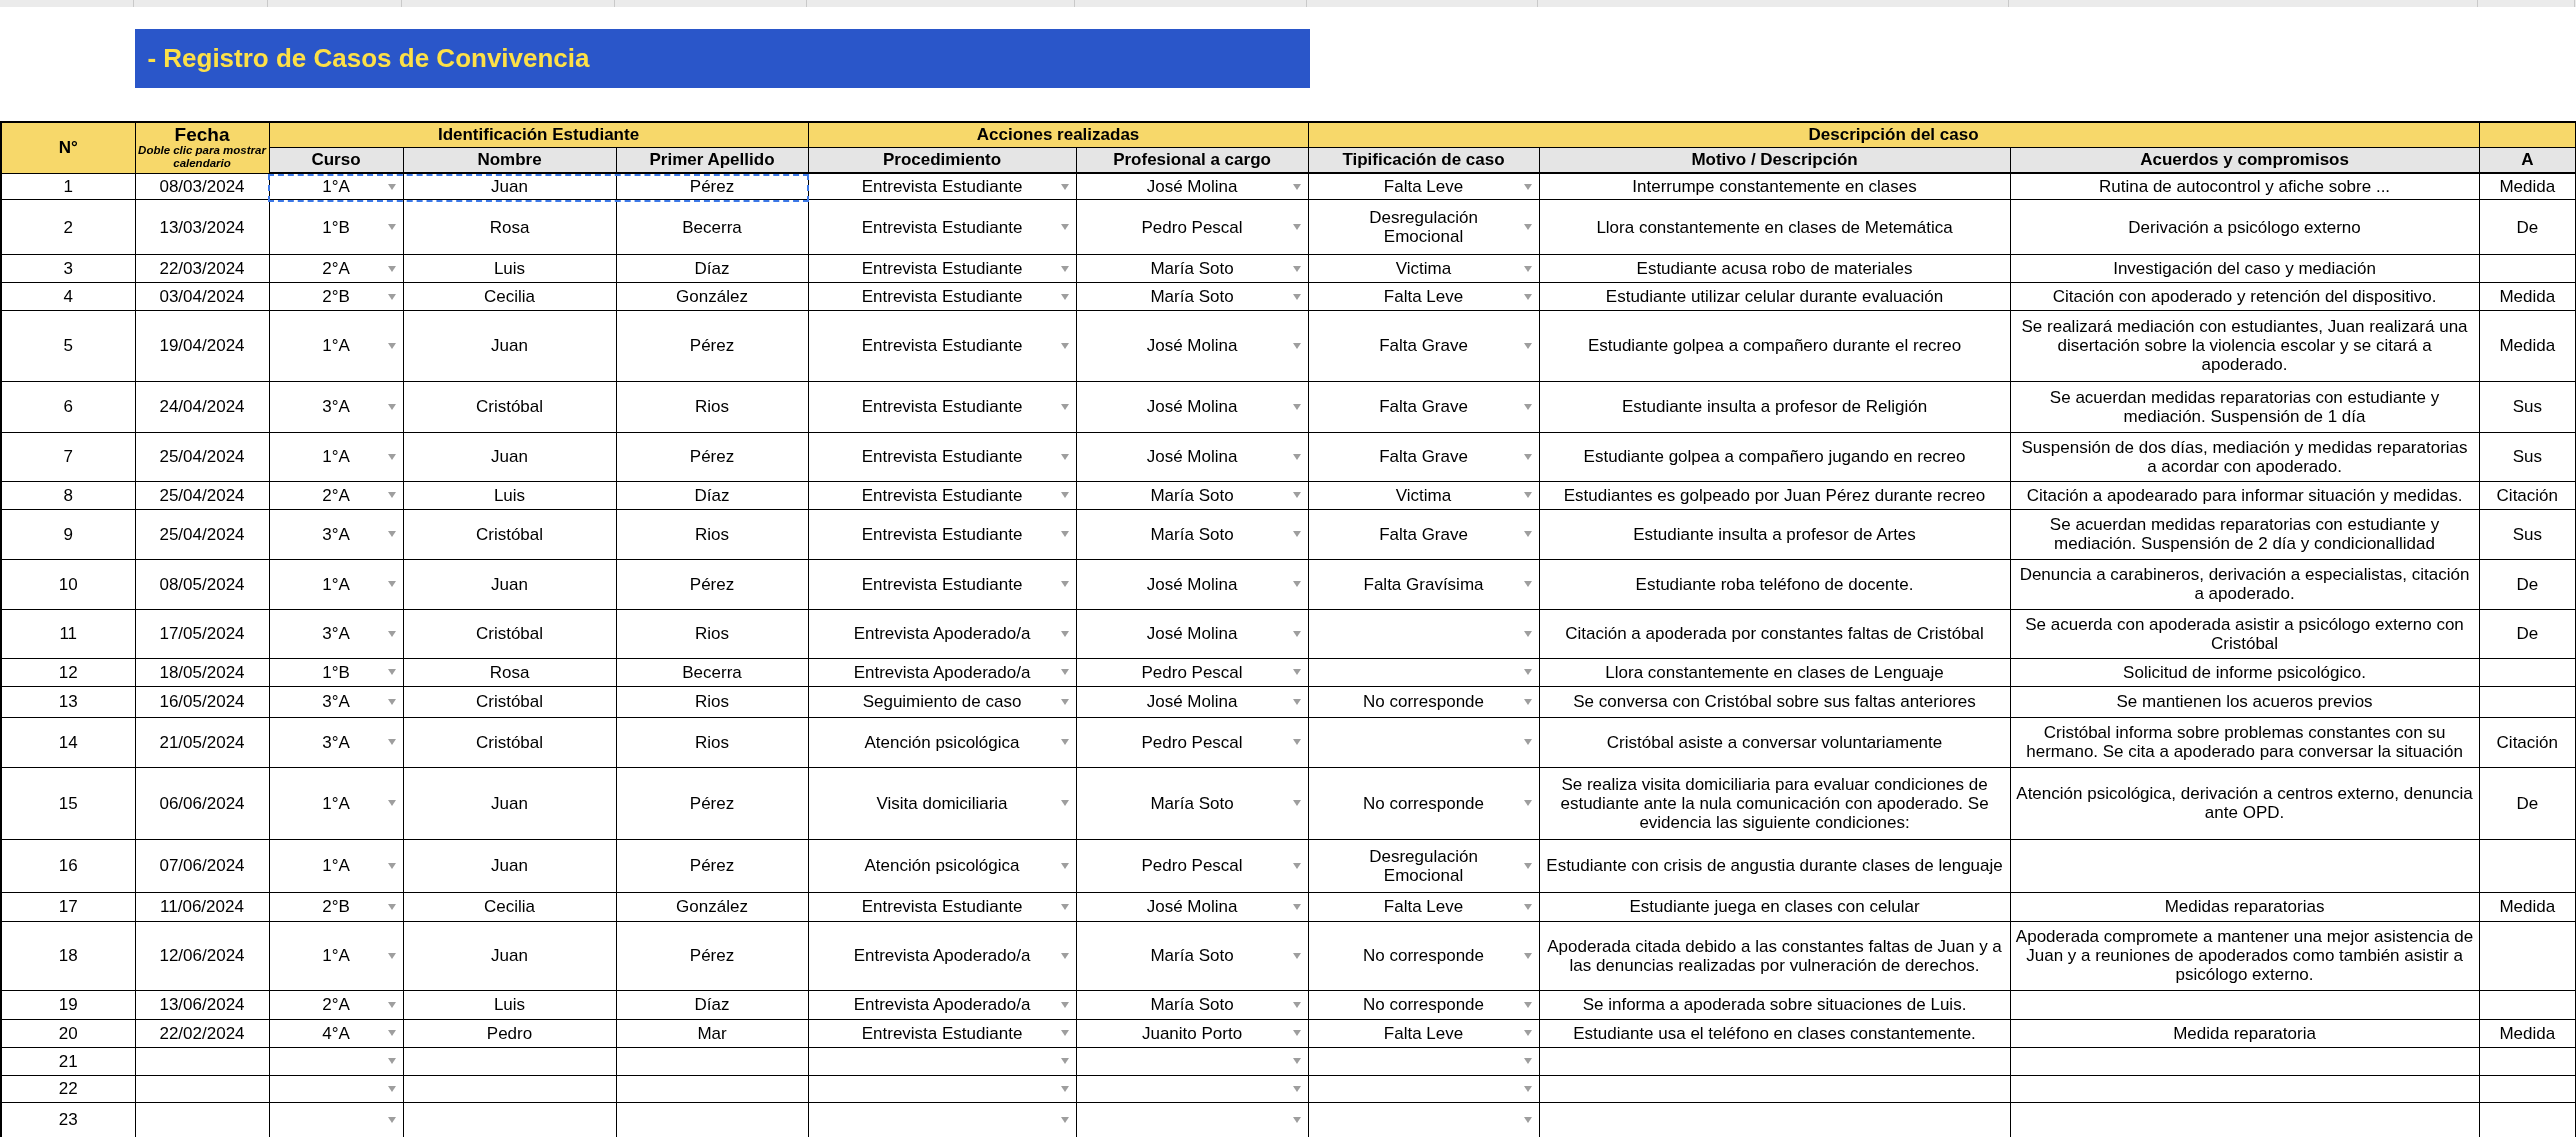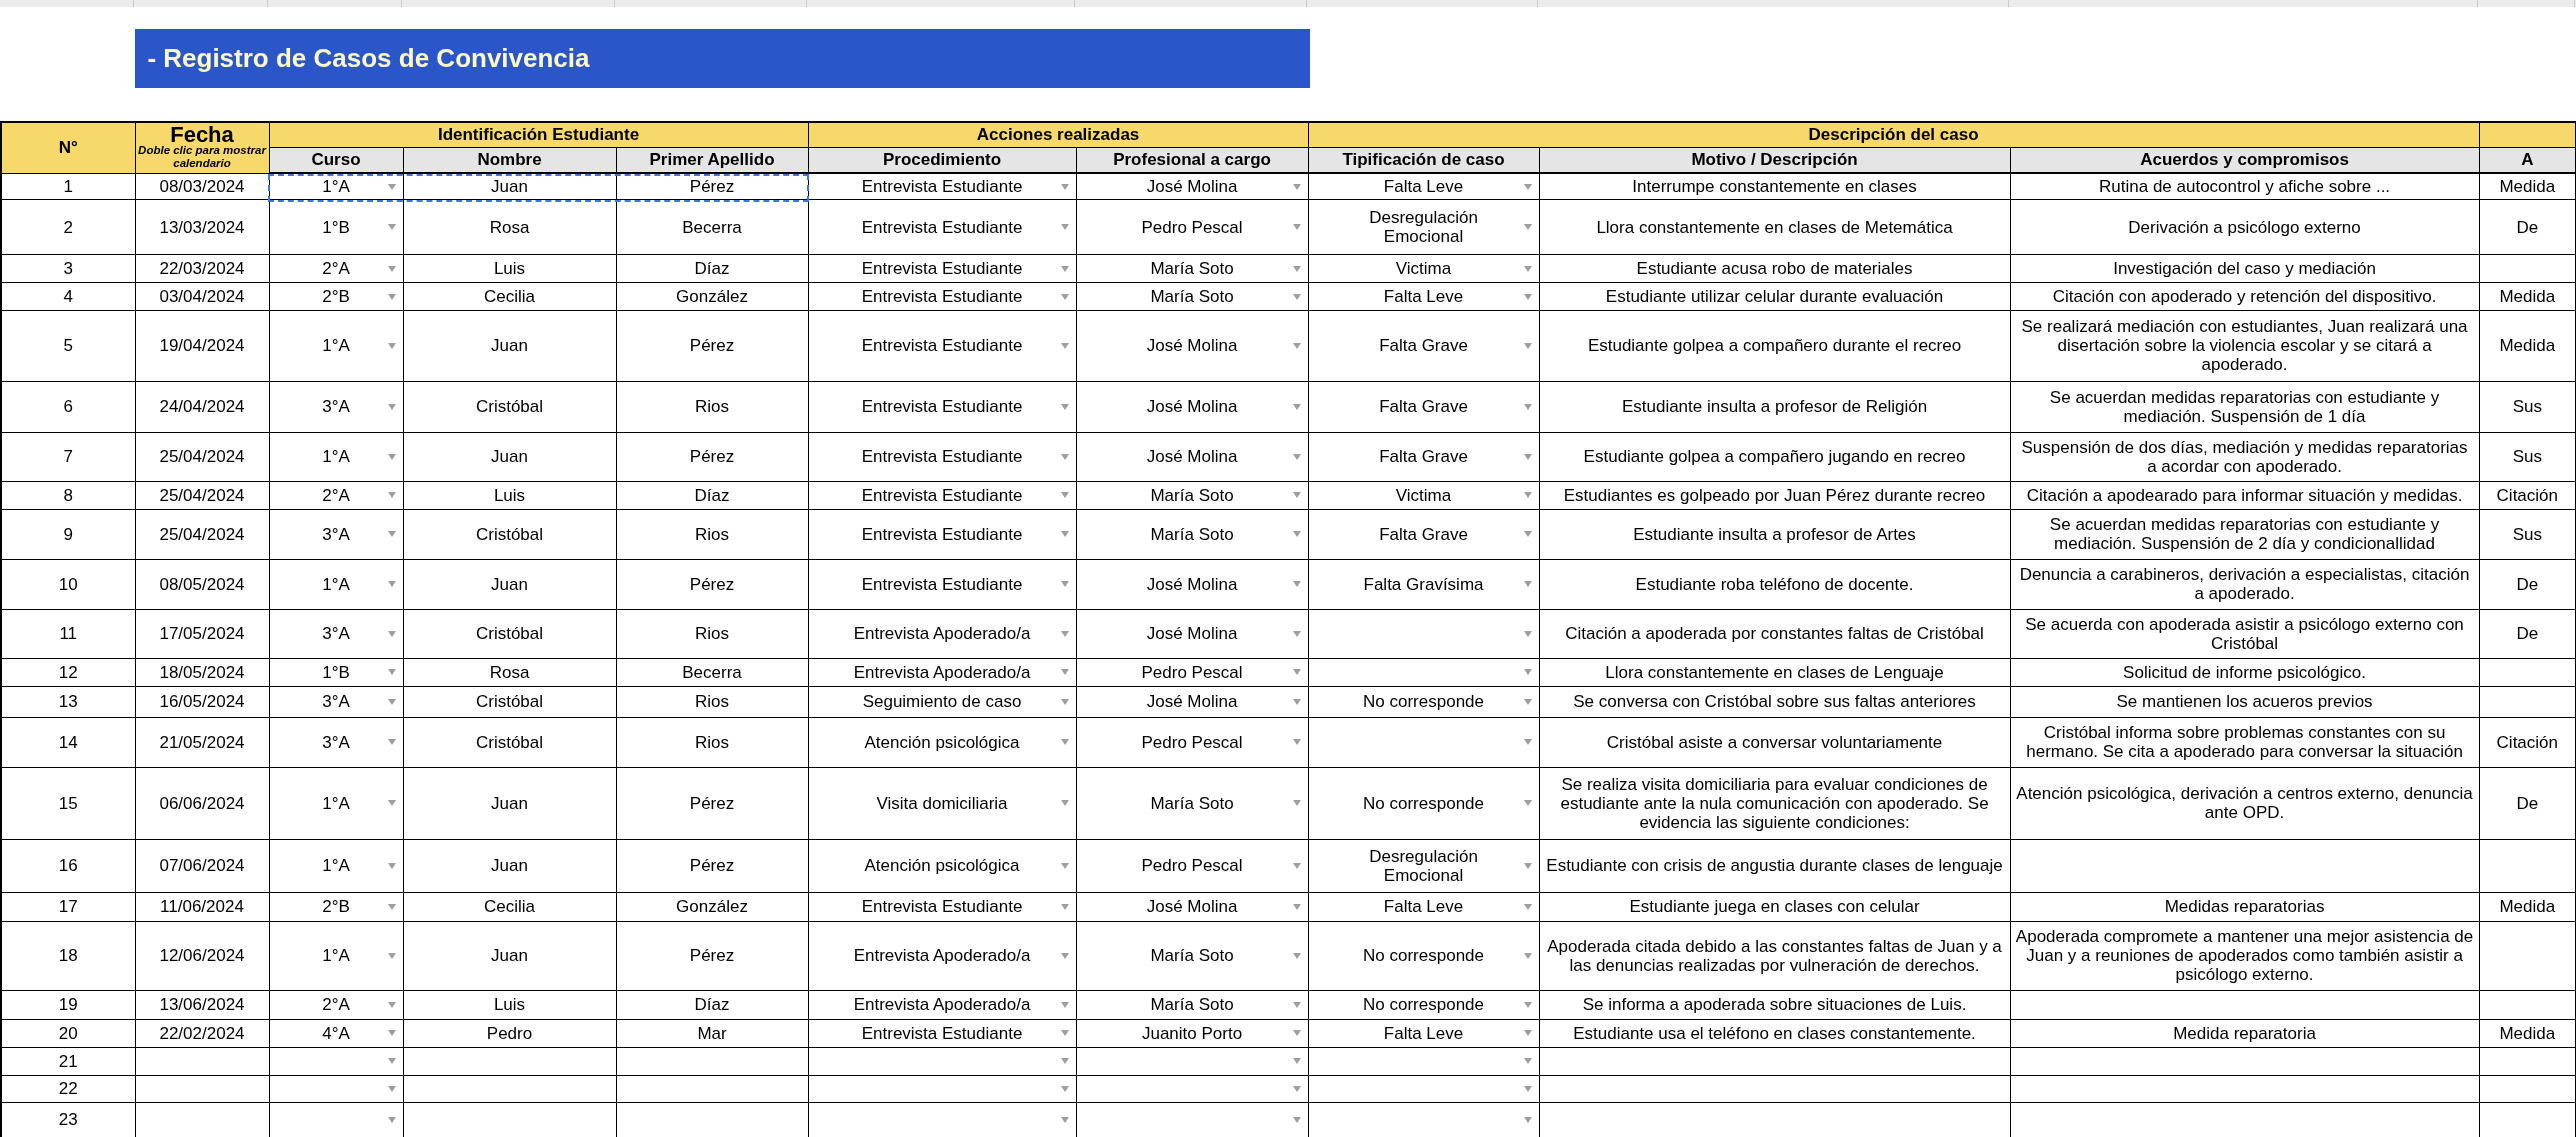--- a/index.html
+++ b/index.html
@@ -6,33 +6,33 @@
   html,body { width:2576px; height:1137px; overflow:hidden; background:#fff;
               font-family:"Liberation Sans", sans-serif; }
   #root { position:relative; width:2576px; height:1137px; overflow:hidden; background:#fff; }
 
   
   .top-strip { position:absolute; left:0; top:0; width:2576px; height:7px; display:flex; background:#ebebeb; }
   .top-strip .seg { height:7px; border-right:1.8px solid #c9c9c9; background:#ebebeb; }
 
   
   .banner { position:absolute; left:135px; top:29px; width:1175px; height:59px;
-            background:#2a56c9; color:#fef9c3; font-weight:bold; font-size:26px;
+            background:#2a56c9; color:#fde047; font-weight:bold; font-size:26px;
             line-height:59px; padding-left:12.4px; white-space:nowrap; overflow:hidden; }
 
   
   table { position:absolute; left:0; top:121px; border-collapse:collapse; table-layout:fixed;
           width:2576px; border:2.7px solid #000; }
   th, td { border:1.8px solid #000; overflow:hidden; text-align:center; vertical-align:middle;
            position:relative; color:#000; }
   th { font-weight:bold; }
   .g-row th { height:25px; background:#f7d86a; font-size:17px; }
   .s-row th { height:26px; background:#e5e5e5; font-size:17px; border-bottom:2.7px solid #000; }
   .corner { background:#fff; font-size:17px; }
-  .fecha-h .big { font-weight:bold; font-size:22px; display:block; line-height:17.7px; }
+  .fecha-h .big { font-weight:bold; font-size:19px; display:block; line-height:17.7px; }
   .fecha-h .hint { font-weight:bold; font-style:italic; font-size:11.5px; display:block; line-height:12.4px; }
   td { font-size:17px; line-height:1.12; padding:0 2.7px; }
   td.c-tip { padding:0 51px; }
   td.c-motivo, td.c-acuerdos { padding:0 5.3px; }
   .dd { position:absolute; right:7px; top:50%; margin-top:-2.7px; width:0; height:0;
         border-left:4.4px solid transparent; border-right:4.4px solid transparent;
         border-top:6.2px solid #9e9e9e; }
 
   
   .ants { position:absolute; left:268px; top:174px; width:541px; height:28px;

